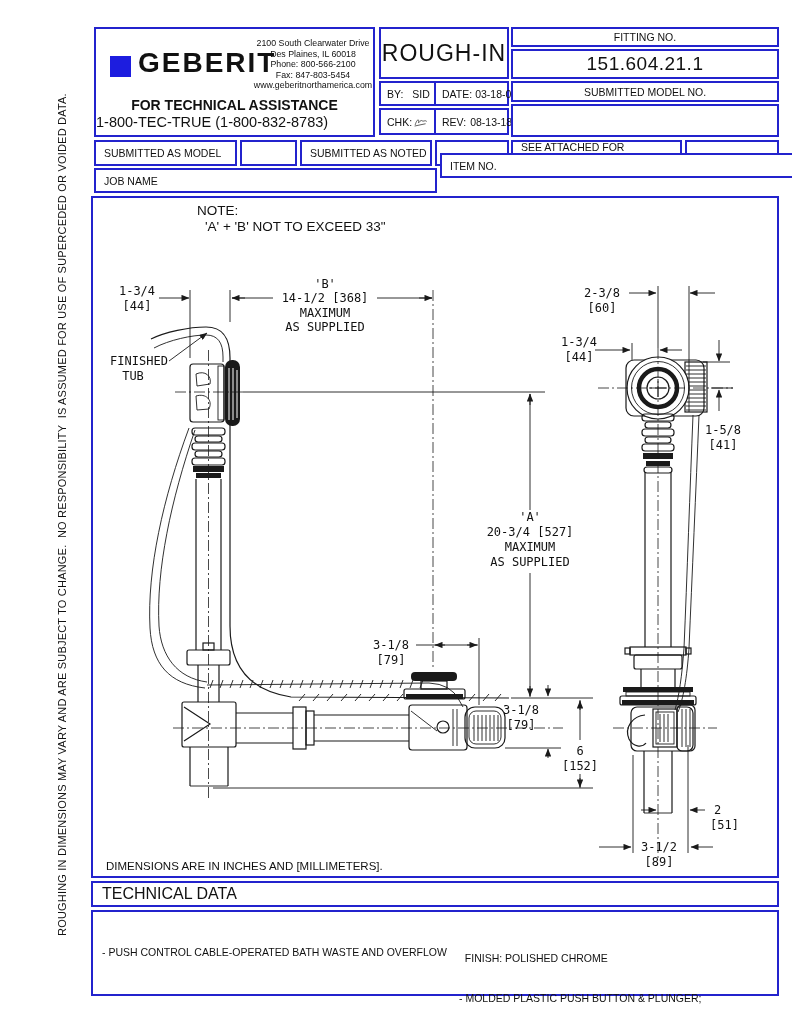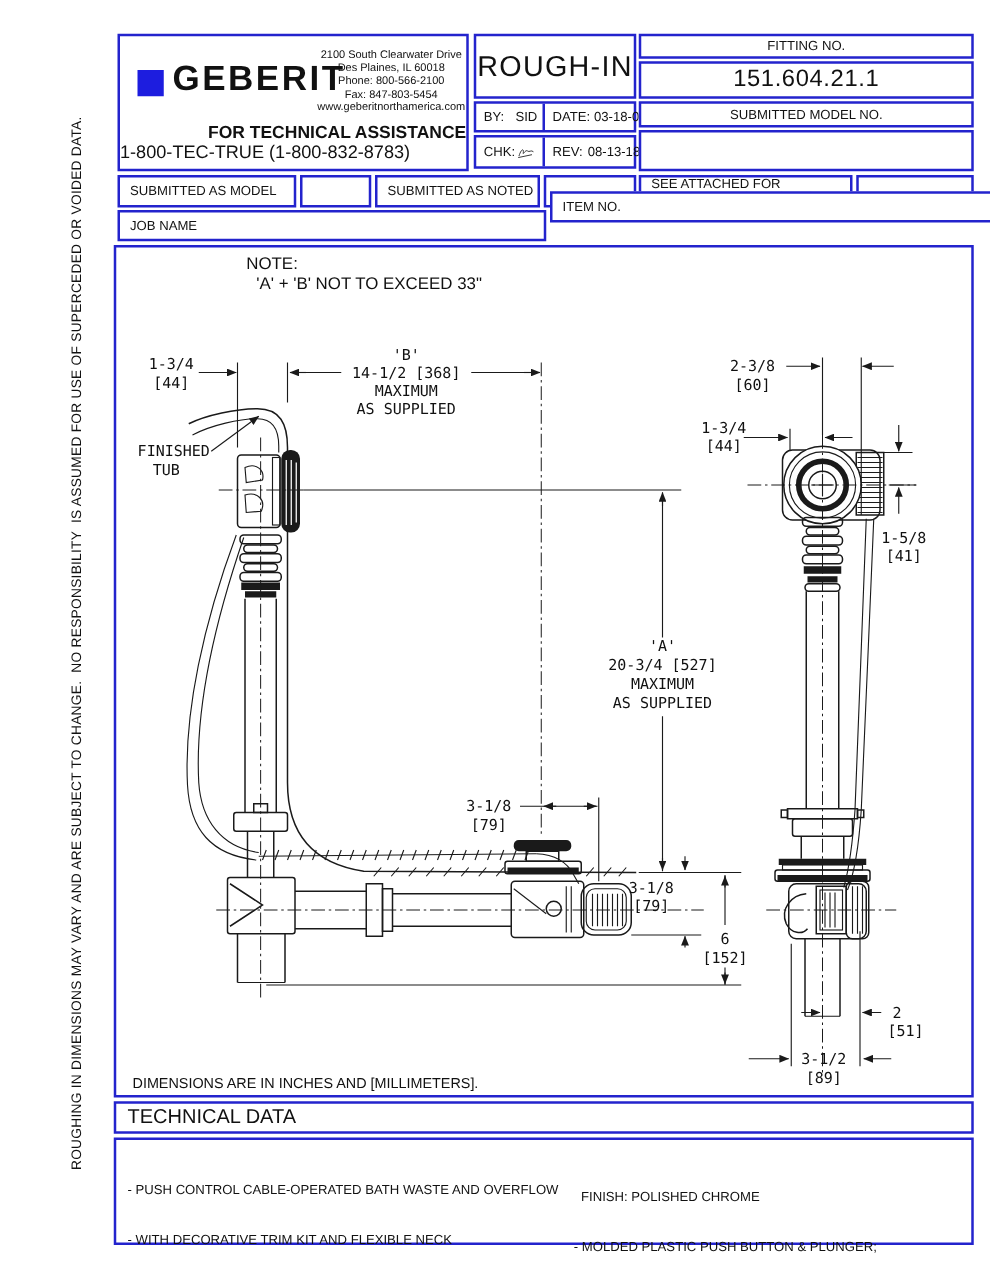--- a/index.html
+++ b/index.html
@@ -8,21 +8,21 @@
   .box{position:absolute;border:2px solid var(--blue,#2323cd);background:#fff;box-sizing:border-box}
   .vcenter{display:flex;align-items:center}
   .hcenter{display:flex;align-items:center;justify-content:center}
   #side-note{position:absolute;left:56px;top:88px;height:848px;width:18px;
      writing-mode:vertical-rl;transform:rotate(180deg);font-size:11px;letter-spacing:.2px;
      white-space:pre;color:#111}
   
   #logo-square{position:absolute;left:14px;top:27px;width:21px;height:21px;background:var(--logo_blue,#1d1ddf)}
   #brand{position:absolute;left:42px;top:18px;font-size:28px;font-weight:bold;letter-spacing:2px}
   #address{position:absolute;left:155px;top:9px;width:124px;text-align:center;font-size:8.8px;line-height:10.6px}
-  #assist-title{position:absolute;left:0;top:68px;width:100%;text-align:right;font-weight:bold;font-size:14px}
+  #assist-title{position:absolute;left:0;top:68px;width:100%;text-align:center;font-weight:bold;font-size:14px}
   #assist-phone{position:absolute;left:0;top:85px;width:100%;text-align:left;font-size:14.5px}
   
   #rough-in{font-size:23px;letter-spacing:1px}
   .tb-row{display:flex}
   .tb-cell{box-sizing:border-box;padding:0 6px;display:flex;align-items:center;font-size:10.5px;white-space:pre}
   .tb-div{border-right:2px solid var(--blue,#2323cd)}
   #fitting-no{font-size:19px;letter-spacing:.5px}
   .strip{font-size:10.5px}
   
   .sub-label{padding-left:8px;font-size:10.5px}
@@ -363,21 +363,20 @@
 </svg>
 </div>
 
 <div class="box vcenter" style="left:91px;top:881px;width:688px;height:26px">
   <span id="tech-bar-label">TECHNICAL DATA</span>
 </div>
 
 <div class="box" style="left:91px;top:910px;width:688px;height:86px">
   <div class="tech-col" id="tech-left">
     <div>- PUSH CONTROL CABLE-OPERATED BATH WASTE AND OVERFLOW</div>
-    <div>- WITH DECORATIVE TRIM KIT AND FLEXIBLE NECK</div>
     
     
     
     
     
   </div>
   <div class="tech-col" id="tech-right">
     <div>  FINISH: POLISHED CHROME</div>
     <div>- MOLDED PLASTIC PUSH BUTTON &amp; PLUNGER;</div>
     

